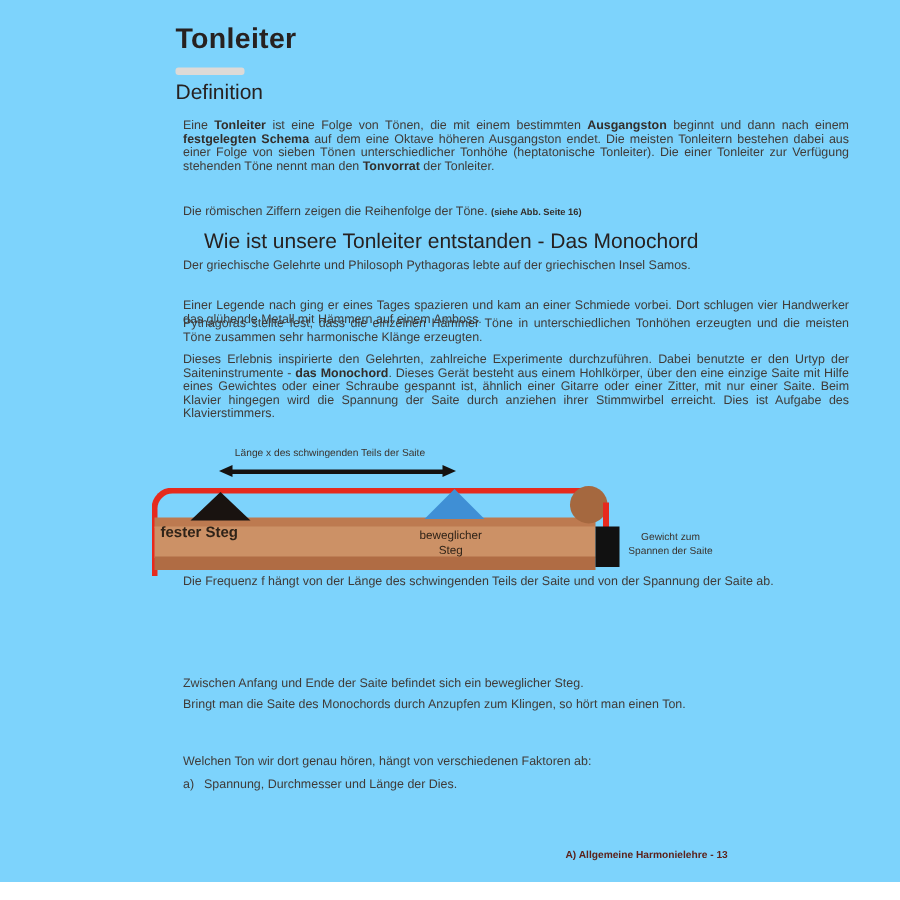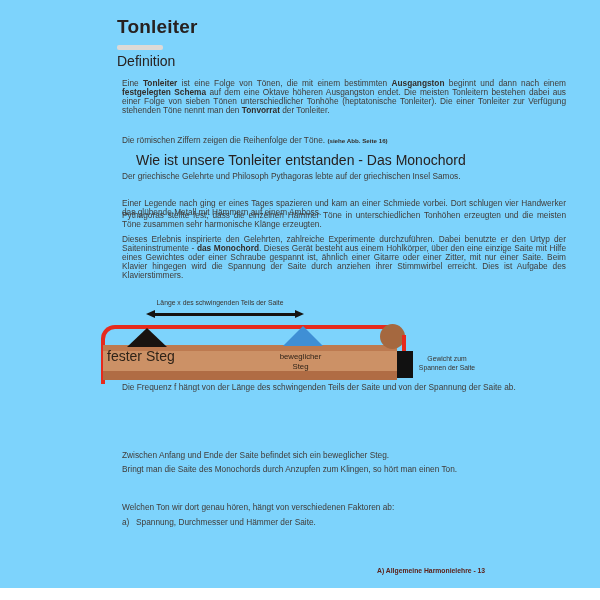--- a/index.html
+++ b/index.html
@@ -43,21 +43,21 @@
   .body-bot{position:absolute;left:103px;top:371px;width:294px;height:9px;background:#b06c44;}
 
   .tri{position:absolute;width:0;height:0;border-left:20px solid transparent;border-right:20px solid transparent;}
   .tri-fixed{left:127px;top:328px;border-bottom:19px solid #191310;}
   .tri-move{left:283px;top:326px;border-bottom:20px solid #3f8fd5;}
 
   .pulley{position:absolute;left:380px;top:324px;width:25px;height:25px;border-radius:50%;background:#a5683f;}
   .string-right{position:absolute;left:402px;top:335px;width:4px;height:20px;background:#e62a1d;}
   .weight{position:absolute;left:397px;top:351px;width:16px;height:27px;background:#111111;}
 
-  .lbl-fixed{left:107px;top:352px;font-size:14px;color:#2f2318;}
+  .lbl-fixed{left:107px;top:352px;font-size:10px;color:#2f2318;font-weight:bold;}
   .lbl-move{left:258px;top:352px;width:85px;text-align:center;font-size:7.8px;line-height:9.5px;color:#2f2318;}
   .lbl-weight{left:414px;top:355px;width:66px;text-align:center;}
 
   
   table.freq{position:absolute;left:122px;top:416px;border-collapse:collapse;font-size:7.8px;color:#3e3a38;table-layout:fixed;}
   table.freq td{border:1px solid #4a4a4a;height:12px;padding:0 0 0 6px;vertical-align:middle;}
   td.c1{width:67px;}
   td.c2{width:29px;text-align:center;padding-left:0;}
   td.c3{width:37px;}
   td.c4{width:42px;}
@@ -122,18 +122,18 @@
   <table class="freq">
     <tbody>
   </tbody>
     </table>
 
   <div class="para p7">Zwischen Anfang und Ende der Saite befindet sich ein beweglicher Steg.</div>
   <div class="para p8">Bringt man die Saite des Monochords durch Anzupfen zum Klingen, so hört man einen Ton.</div>
   <div class="para p10">Welchen Ton wir dort genau hören, hängt von verschiedenen Faktoren ab:</div>
 
   <div class="list-item li-a">
-    <span class="marker">a)</span><span>Spannung, Durchmesser und Hämmer der Saite.</span>
+    <span class="marker">a)</span><span>Spannung, Durchmesser und Länge der Dies.</span>
   </div>
 
   <div class="footer">A) Allgemeine Harmonielehre - 13</div>
 
 </div>
 
 </body></html>

